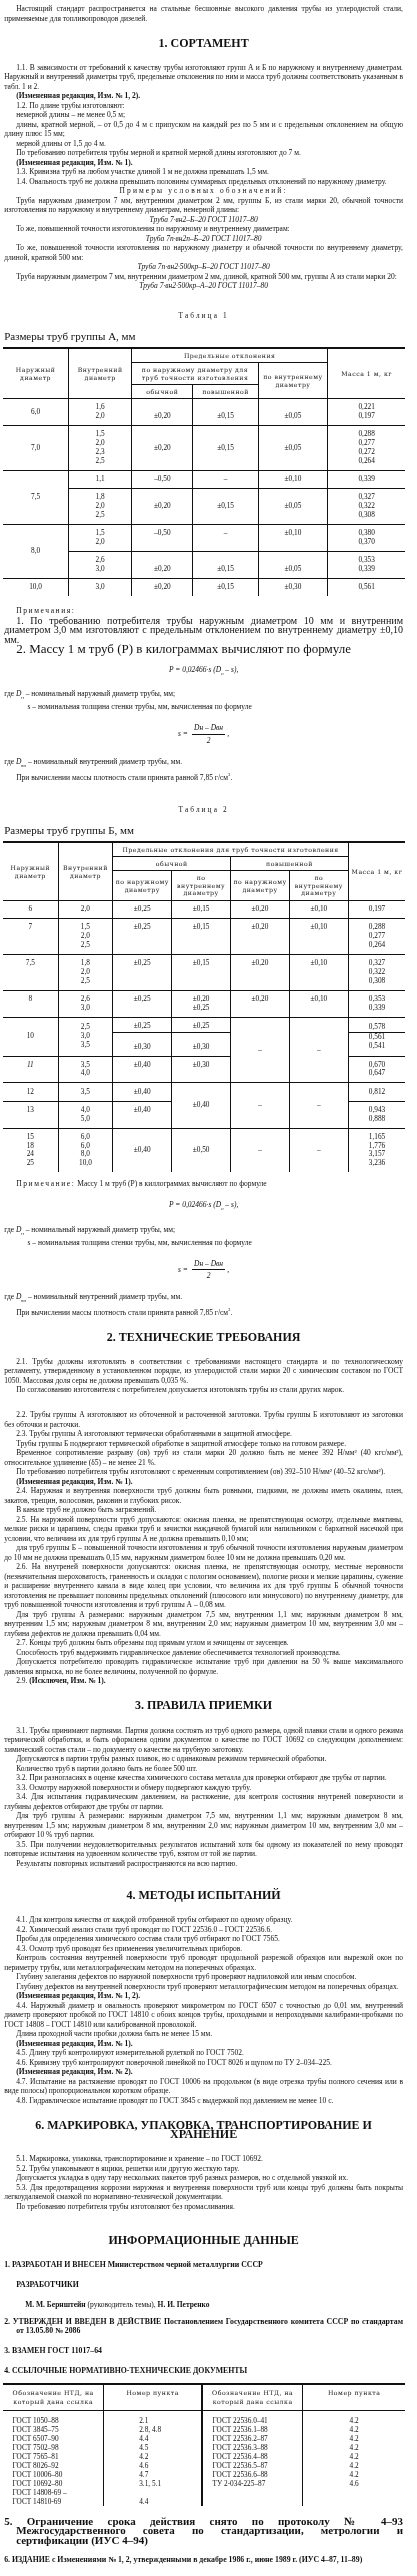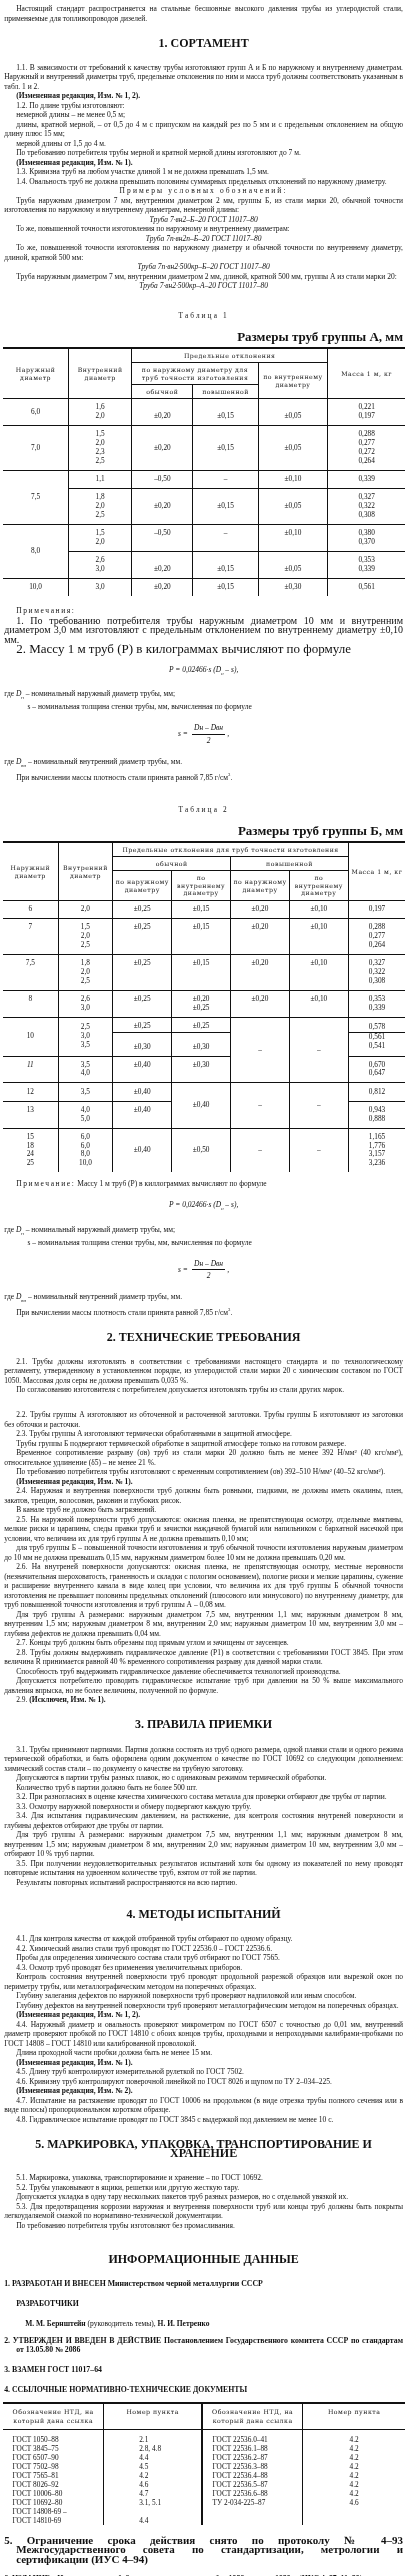--- a/index.html
+++ b/index.html
@@ -15,21 +15,21 @@
   .ind { text-indent: 12px; }
   .b { font-weight: bold; }
   .i { font-style: italic; }
   .c { text-align: center; text-indent: 0; }
   .sp { letter-spacing: 2.1px; }
   h2 {
     font-size: 12px; font-weight: bold; text-align: center;
     margin: 15.6px 0 14.6px 0; letter-spacing: 0;
   } .gap14 { height: 7.3px; } .gap20 { height: 10.4px; } .gap30 { height: 15.6px; }
   .tcap { text-align: center; letter-spacing: 2.1px; font-size: 7.3px; margin: 20px 0 11.4px 0; }
-  .ttitle { text-align: right; font-weight: bold; font-size: 13px; margin: 0 0 6.2px 0; }
+  .ttitle { text-align: left; font-weight: normal; font-size: 11px; margin: 0 0 6.2px 0; }
   table.grid {
     width: 402px; border-collapse: collapse; margin-left: -1px;
     font-size: 7.3px;
   }
   table.grid th {
     font-weight: normal; font-size: 6.2px; letter-spacing: 0.5px; line-height: 7.8px;
     border: 0.8px solid #111; padding: 2.6px 2.1px; text-align: center; vertical-align: middle;
     font-family: "DejaVu Serif", serif;
   }
   table.grid td {
@@ -472,21 +472,20 @@
   <p class="ind">Временное сопротивление разрыву (σв) труб из стали марки 20 должно быть не менее 392 Н/мм² (40 кгс/мм²), относительное удлинение (δ5) – не менее 21 %.</p>
   <p class="ind">По требованию потребителя трубы изготовляют с временным сопротивлением (σв) 392–510 Н/мм² (40–52 кгс/мм²).</p>
   <p class="ind b">(Измененная редакция, Изм. № 1).</p>
   <p class="ind">2.4. Наружная и внутренняя поверхности труб должны быть ровными, гладкими, не должны иметь окалины, плен, закатов, трещин, волосовин, раковин и глубоких рисок.</p>
   <p class="ind">В канале труб не должно быть загрязнений.</p>
   <p class="ind">2.5. На наружной поверхности труб допускаются: окисная пленка, не препятствующая осмотру, отдельные вмятины, мелкие риски и царапины, следы правки труб и зачистки наждачной бумагой или напильником с бархатной насечкой при условии, что величина их для труб группы А не должна превышать 0,10 мм;</p>
   <p class="ind">для труб группы Б – повышенной точности изготовления и труб обычной точности изготовления наружным диаметром до 10 мм не должна превышать 0,15 мм, наружным диаметром более 10 мм не должна превышать 0,20 мм.</p>
   <p class="ind">2.6. На внутреней поверхности допускаются: окисная пленка, не препятствующая осмотру, местные неровности (незначительная шероховатость, граненность и складки с пологим основанием), пологие риски и мелкие царапины, сужение и расширение внутреннего канала в виде колец при условии, что величина их для труб группы Б обычной точности изготовления не превышает половины предельных отклонений (плюсового или минусового) по внутреннему диаметру, для труб повышенной точности изготовления и труб группы А – 0,08 мм.</p>
   <p class="ind">Для труб группы А размерами: наружным диаметром 7,5 мм, внутренним 1,1 мм; наружным диаметром 8 мм, внутренним 1,5 мм; наружным диаметром 8 мм, внутренним 2,0 мм; наружным диаметром 10 мм, внутренним 3,0 мм – глубина дефектов не должна превышать 0,04 мм.</p>
   <p class="ind">2.7. Концы труб должны быть обрезаны под прямым углом и зачищены от заусенцев.</p>
-  <p class="ind">2.8. Трубы должны выдерживать гидравлическое давление (P1) в соответствии с требованиями ГОСТ 3845. При этом величина R принимается равной 40 % временного сопротивления разрыву для данной марки стали.</p>
   <p class="ind">Способность труб выдерживать гидравлическое давление обеспечивается технологией производства.</p>
   <p class="ind">Допускается потребителю проводить гидравлическое испытание труб при давлении на 50 % выше максимального давления впрыска, но не более величины, полученной по формуле.</p>
   <p class="ind"><span>2.9. </span><span class="b">(Исключен, Изм. № 1).</span></p>
 
   <h2>3. ПРАВИЛА ПРИЕМКИ</h2>
   <p class="ind">3.1. Трубы принимают партиями. Партия должна состоять из труб одного размера, одной плавки стали и одного режима термической обработки, и быть оформлена одним документом о качестве по ГОСТ 10692 со следующим дополнением: химический состав стали – по документу о качестве на трубную заготовку.</p>
   <p class="ind">Допускаются в партии трубы разных плавок, но с одинаковым режимом термической обработки.</p>
   <p class="ind">Количество труб в партии должно быть не более 500 шт.</p>
   <p class="ind">3.2. При разногласиях в оценке качества химического состава металла для проверки отбирают две трубы от партии.</p>
   <p class="ind">3.3. Осмотру наружной поверхности и обмеру подвергают каждую трубу.</p>
@@ -506,21 +505,21 @@
   <p class="ind b">(Измененная редакция, Изм. № 1, 2).</p>
   <p class="ind">4.4. Наружный диаметр и овальность проверяют микрометром по ГОСТ 6507 с точностью до 0,01 мм, внутренний диаметр проверяют пробкой по ГОСТ 14810 с обоих концов трубы, проходными и непроходными калибрами-пробками по ГОСТ 14808 – ГОСТ 14810 или калиброванной проволокой.</p>
   <p class="ind">Длина проходной части пробки должна быть не менее 15 мм.</p>
   <p class="ind b">(Измененная редакция, Изм. № 1).</p>
   <p class="ind">4.5. Длину труб контролируют измерительной рулеткой по ГОСТ 7502.</p>
   <p class="ind">4.6. Кривизну труб контролируют поверочной линейкой по ГОСТ 8026 и щупом по ТУ 2–034–225.</p>
   <p class="ind b">(Измененная редакция, Изм. № 2).</p>
   <p class="ind">4.7. Испытание на растяжение проводят по ГОСТ 10006 на продольном (в виде отрезка трубы полного сечения или в виде полосы) пропорциональном коротком образце.</p>
   <p class="ind">4.8. Гидравлическое испытание проводят по ГОСТ 3845 с выдержкой под давлением не менее 10 с.</p>
 
-  <h2>5. МАРКИРОВКА, УПАКОВКА, ТРАНСПОРТИРОВАНИЕ И ХРАНЕНИЕ</h2>
+  <h2>6. МАРКИРОВКА, УПАКОВКА, ТРАНСПОРТИРОВАНИЕ И ХРАНЕНИЕ</h2>
   <p class="ind">5.1. Маркировка, упаковка, транспортирование и хранение – по ГОСТ 10692.</p>
   <p class="ind">5.2. Трубы упаковывают в ящики, решетки или другую жесткую тару.</p>
   <p class="ind">Допускается укладка в одну тару нескольких пакетов труб разных размеров, но с отдельной увязкой их.</p>
   <p class="ind">5.3. Для предотвращения коррозии наружная и внутренняя поверхности труб или концы труб должны быть покрыты легкоудаляемой смазкой по нормативно-технической документации.</p>
   <p class="ind">По требованию потребителя трубы изготовляют без промасливания.</p>
 
   <h2 style="margin-top:25px">ИНФОРМАЦИОННЫЕ ДАННЫЕ</h2>
   <p class="info-item" style="font-size:7.8px"><span>1. РАЗРАБОТАН И ВНЕСЕН</span><span> Министерством черной металлургии СССР</span></p>
   <div class="gap20"></div>
   <p class="info-item" style="padding-left:12px;font-size:7.8px">РАЗРАБОТЧИКИ</p>

